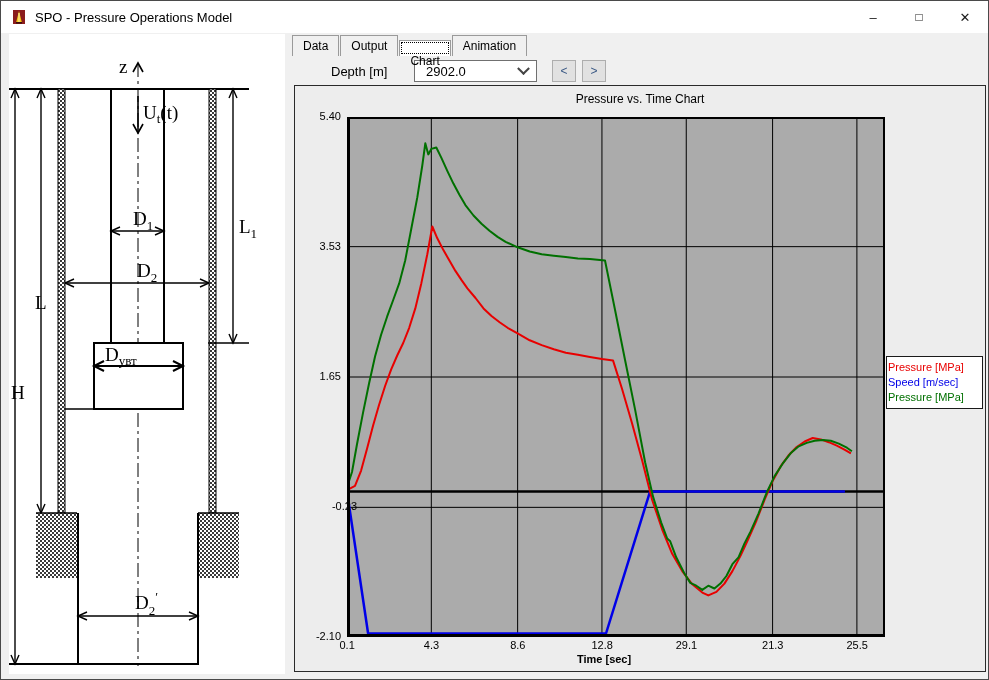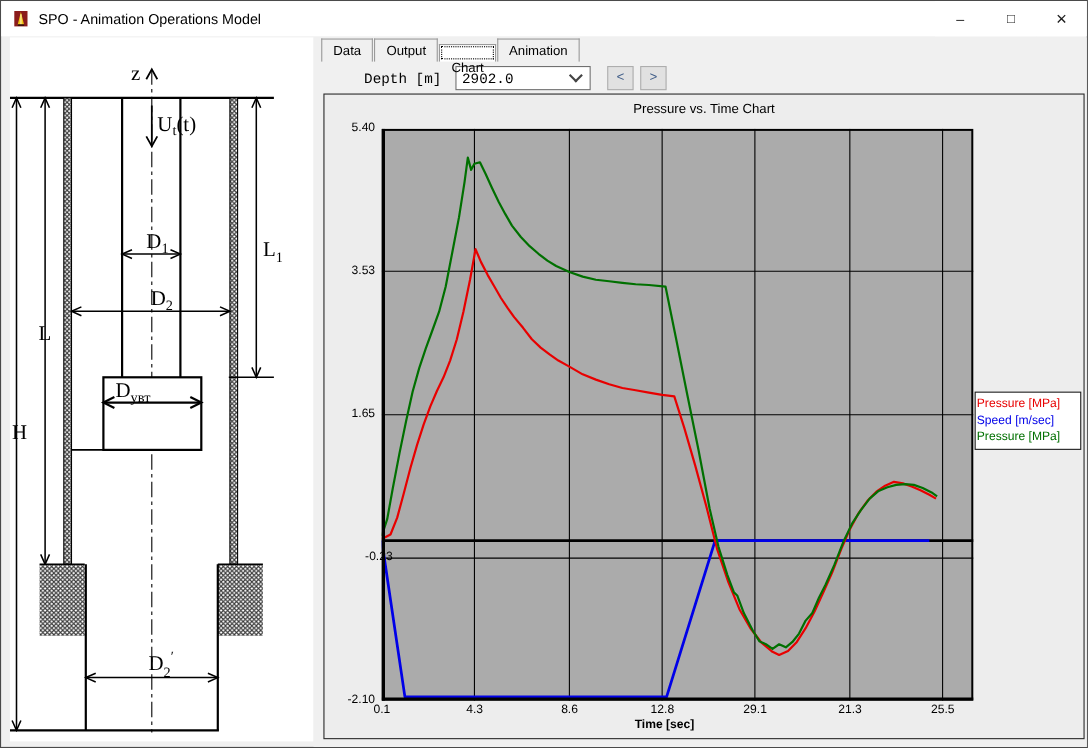--- a/index.html
+++ b/index.html
@@ -22,24 +22,24 @@
   .dlab .sub { font-size:13px; }
   .dlab .sup { font-size:13px; }
   
   .right-panel { position:absolute; left:284px; top:33px; width:705px; height:647px; background:#f0f0f0; }
   .tabs { position:absolute; left:7px; top:0; display:flex; align-items:flex-end; height:22px; }
   .tab { height:21px; padding:3px 10px 0; font-size:12px; color:#000; background:#f0f0f0;
          border:1px solid #9a9a9a; border-bottom:none; margin-right:1px; cursor:default; }
   .tab.selected { background:#ffffff; height:16px; margin-top:-3px; position:relative; z-index:2;
                   outline:1px dotted #000; outline-offset:-3px; padding-top:13px; }
   
-  .depth-row { position:absolute; left:0; top:25px; width:100%; height:26px;font-family:Liberation Mono, monospace; }
+  .depth-row { position:absolute; left:0; top:25px; width:100%; height:26px; }
   .depth-label { position:absolute; left:46px; top:5px; font-size:13px; color:#000; }
   .depth-combo { position:absolute; left:129px; top:1px; width:123px; height:22px; background:#fff;
-                 border:1px solid #707070; display:flex; align-items:center; padding-left:5px; cursor:default; }
+                 border:1px solid #707070; display:flex; align-items:center; padding-left:11px; cursor:default; }
   .depth-value { font-size:13px; color:#000; flex:1; }
   .chev { width:9px; height:9px; margin-right:8px; border-right:2px solid #444; border-bottom:2px solid #444;
           transform:rotate(45deg) translate(-2px,-2px); }
   .nav-btn { position:absolute; top:1px; width:24px; height:22px; background:#e1e1e1; border:1px solid #adadad;
              font-size:12px; color:#3c5a86; display:flex; align-items:center; justify-content:center; cursor:default; }
   .nav-btn.prev { left:267px; } .nav-btn.next { left:297px; }
   
   .chart-panel { position:absolute; left:9px; top:51px; width:692px; height:587px; background:#ededed;
                  border:1px solid #2a2a2a; }
   .chart-title { position:absolute; left:0; top:6px; width:100%; text-align:center; font-size:12px; color:#000; }
@@ -57,21 +57,21 @@
 
 <div class="window">
 
   <div class="titlebar">
     <svg class="app-icon" viewBox="0 0 16 16">
       <rect x="2" y="1" width="12" height="14" fill="#8b1c1c"></rect>
       <polygon points="8,2 11,14 5,14" fill="#f2c714"></polygon>
       <rect x="7.3" y="4" width="1.4" height="10" fill="#f8e28a"></rect>
       <rect x="5" y="13" width="6" height="1.6" fill="#3a0d0d"></rect>
     </svg>
-    <span class="title-text">SPO - Animation Operations Model</span>
+    <span class="title-text">SPO - Pressure Operations Model</span>
     <div class="caption-buttons">
       <div class="caption-btn">–</div>
       <div class="caption-btn max">□</div>
       <div class="caption-btn">✕</div>
     </div>
   </div>
 
   <div class="diagram-panel">
     <svg width="276" height="632" viewBox="0 0 276 632">
       <defs>

